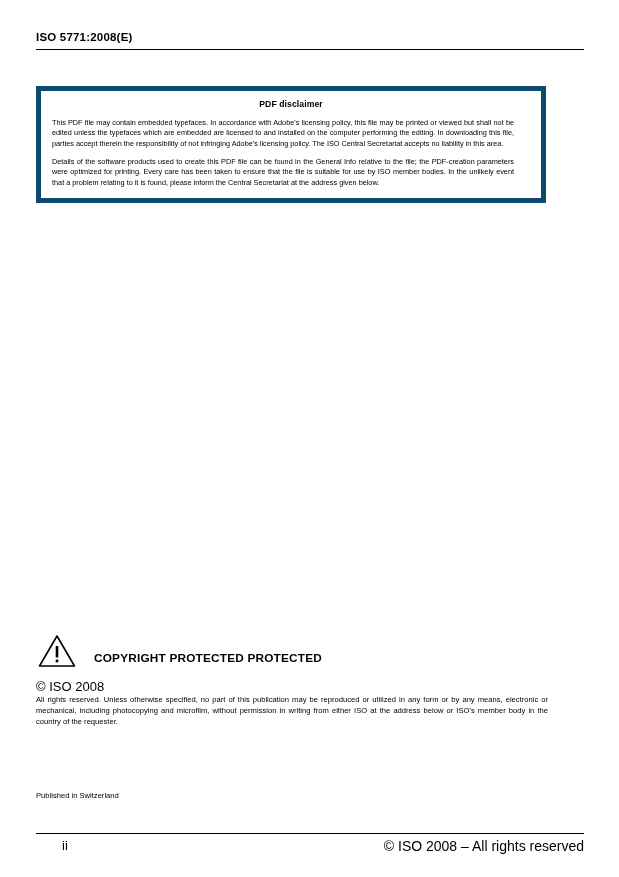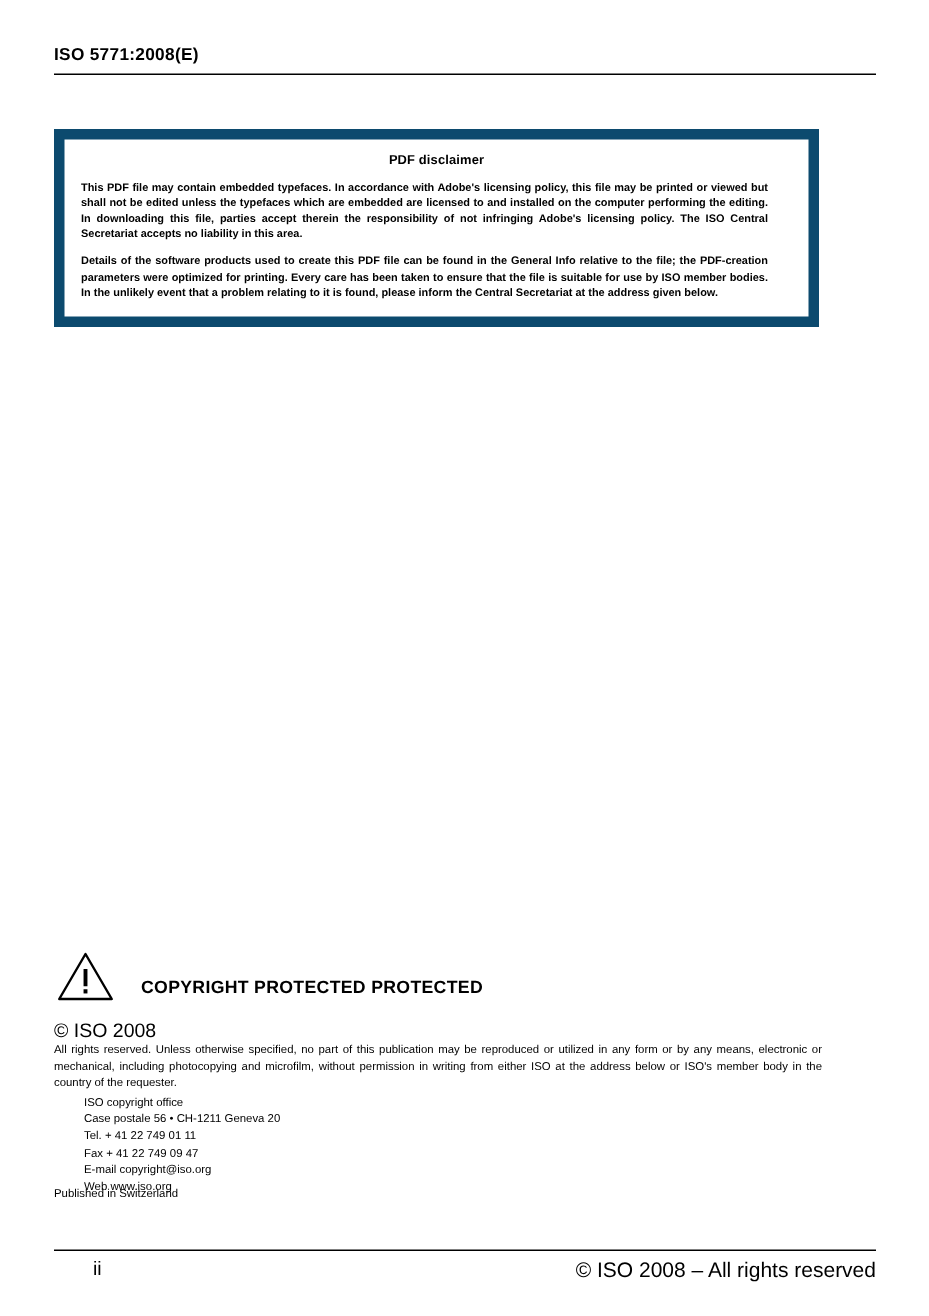--- a/index.html
+++ b/index.html
@@ -41,37 +41,36 @@
     height: 1px;
     background: #000000;
   }
 
   
   .disclaimer-box {
     position: absolute;
     left: 36px;
     top: 86px;
     width: 510px;
-    border: 7px solid #0c4a6e;
+    border: 5px solid #0c4a6e;
     padding: 8px 11px 10px 11px;
     box-sizing: border-box;
   }
   .disclaimer-title {
     text-align: center;
     font-size: 8.6px;
     font-weight: bold;
     margin-bottom: 9px;
     letter-spacing: 0.1px;
   }
   .disclaimer-p {
     font-size: 7.3px;
     line-height: 1.42;
     text-align: justify;
     margin: 0 16px 8px 0;
-    font-weight: bold;
   }
   .disclaimer-p:last-child {
     margin-bottom: 0;
   }
 
   
   .warn-icon {
     position: absolute;
     left: 38px;
     top: 634px;
@@ -158,28 +157,20 @@
       <polygon points="19,2 36.5,32 1.5,32" fill="none" stroke="#000000" stroke-width="1.6" stroke-linejoin="round"></polygon>
       <rect x="17.7" y="12" width="2.6" height="11.5" fill="#000000"></rect>
       <rect x="17.7" y="25.5" width="2.6" height="2.8" fill="#000000"></rect>
     </svg>
   </div>
 
   <div class="copyright-heading">COPYRIGHT PROTECTED PROTECTED</div>
   <div class="copyright-year">©  ISO 2008</div>
   <div class="rights-text">All rights reserved. Unless otherwise specified, no part of this publication may be reproduced or utilized in any form or by any means, electronic or mechanical, including photocopying and microfilm, without permission in writing from either ISO at the address below or ISO's member body in the country of the requester.</div>
 
-  <div class="address-block">
-    <div>ISO copyright office</div>
-    <div>Case postale 56 • CH-1211 Geneva 20</div>
-    <div>Tel.  + 41 22 749 01 11</div>
-    <div>Fax  + 41 22 749 09 47</div>
-    <div>E-mail  copyright@iso.org</div>
-    <div>Web  www.iso.org</div>
-  </div>
 
   <div class="published">Published in Switzerland</div>
 
   <div class="footer-rule"></div>
   <div class="footer-left">ii</div>
   <div class="footer-right">© ISO 2008 – All rights reserved</div>
 
 </div>
 
 </body></html>

